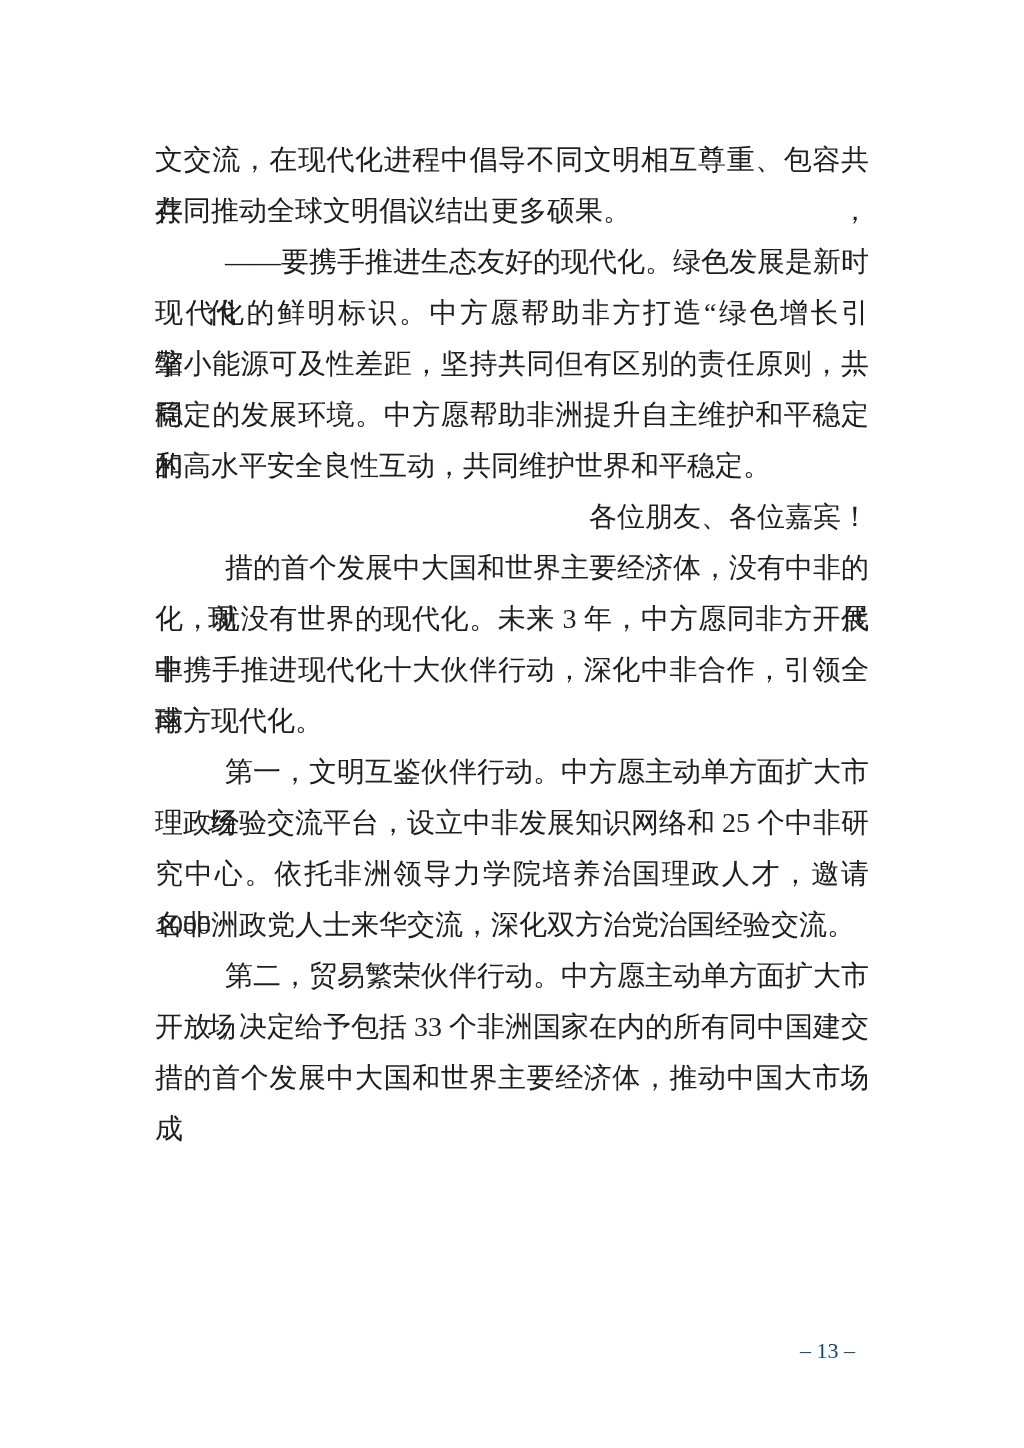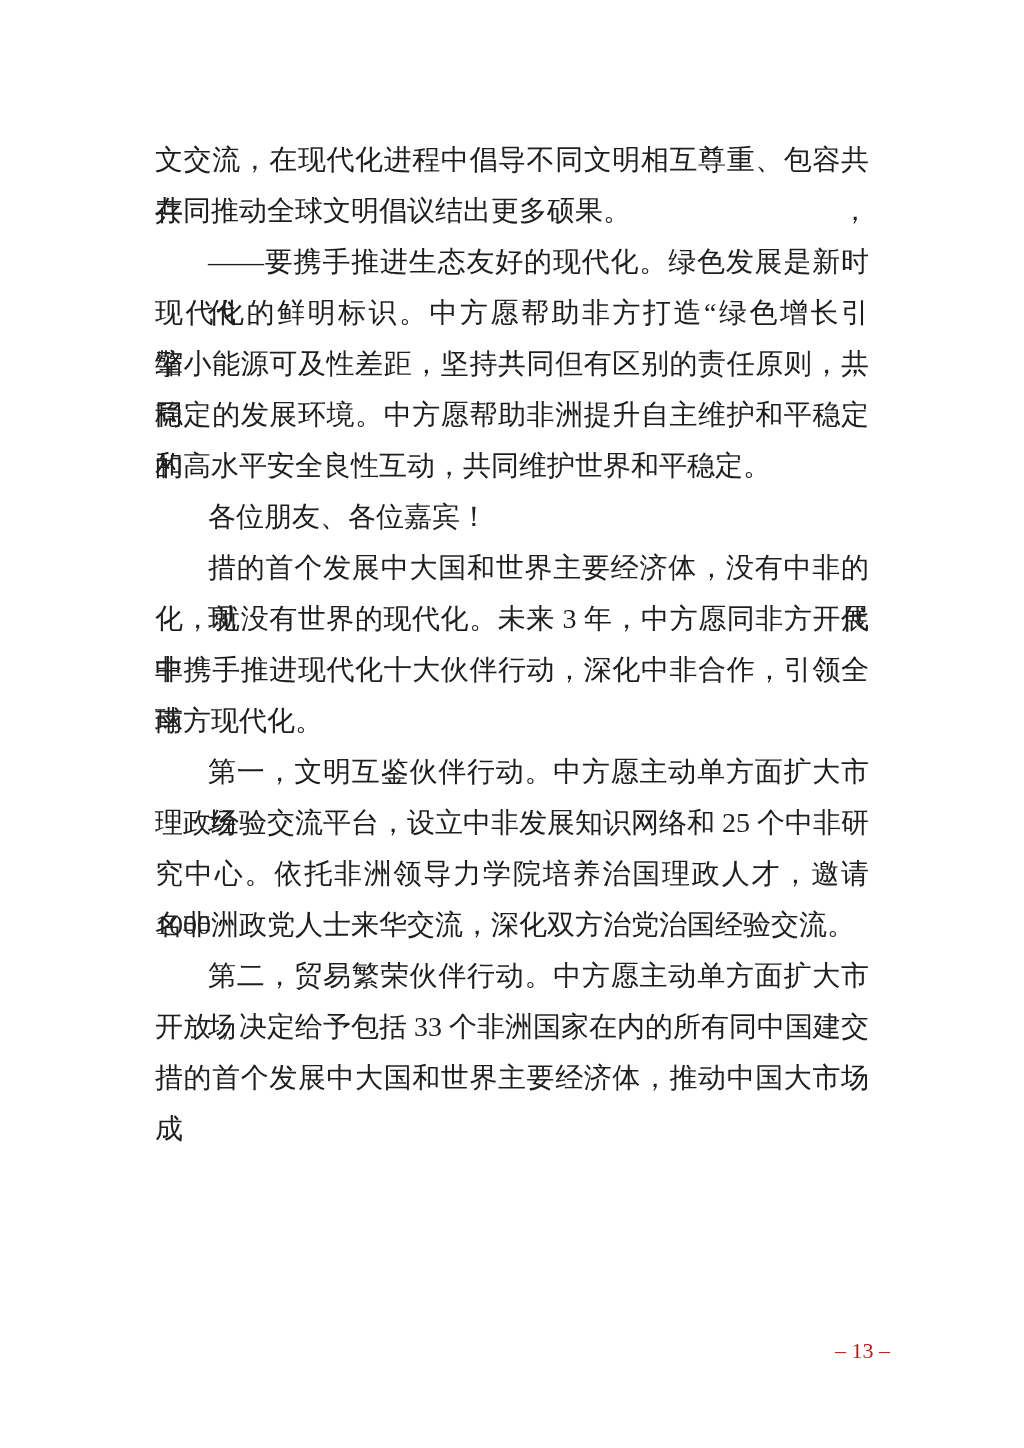--- a/index.html
+++ b/index.html
@@ -30,30 +30,31 @@
     letter-spacing: 0;
     color: #1e1e1e;
   }
   .line.justify {
     white-space: normal;
     text-align: justify;
     text-align-last: justify;
   }
   .line.indent {
     padding-left: 53px;
+    text-align: right;
   }
   .page-number {
     position: absolute;
     left: 800px;
     top: 1336px;
     width: 90px;
-    text-align: right;
+    text-align: left;
     font-size: 22px;
     line-height: 30px;
-    color: #b91c1c;
+    color: #0c4a6e;
     font-family: "Liberation Serif", "DejaVu Serif", serif;
   }
 </style>
 </head>
 <body>
 
 <div class="page">
   <div class="text-block" id="text-block">
       <div class="line justify">文交流，在现代化进程中倡导不同文明相互尊重、包容共存，</div>
       <div class="line">共同推动全球文明倡议结出更多硕果。</div>

